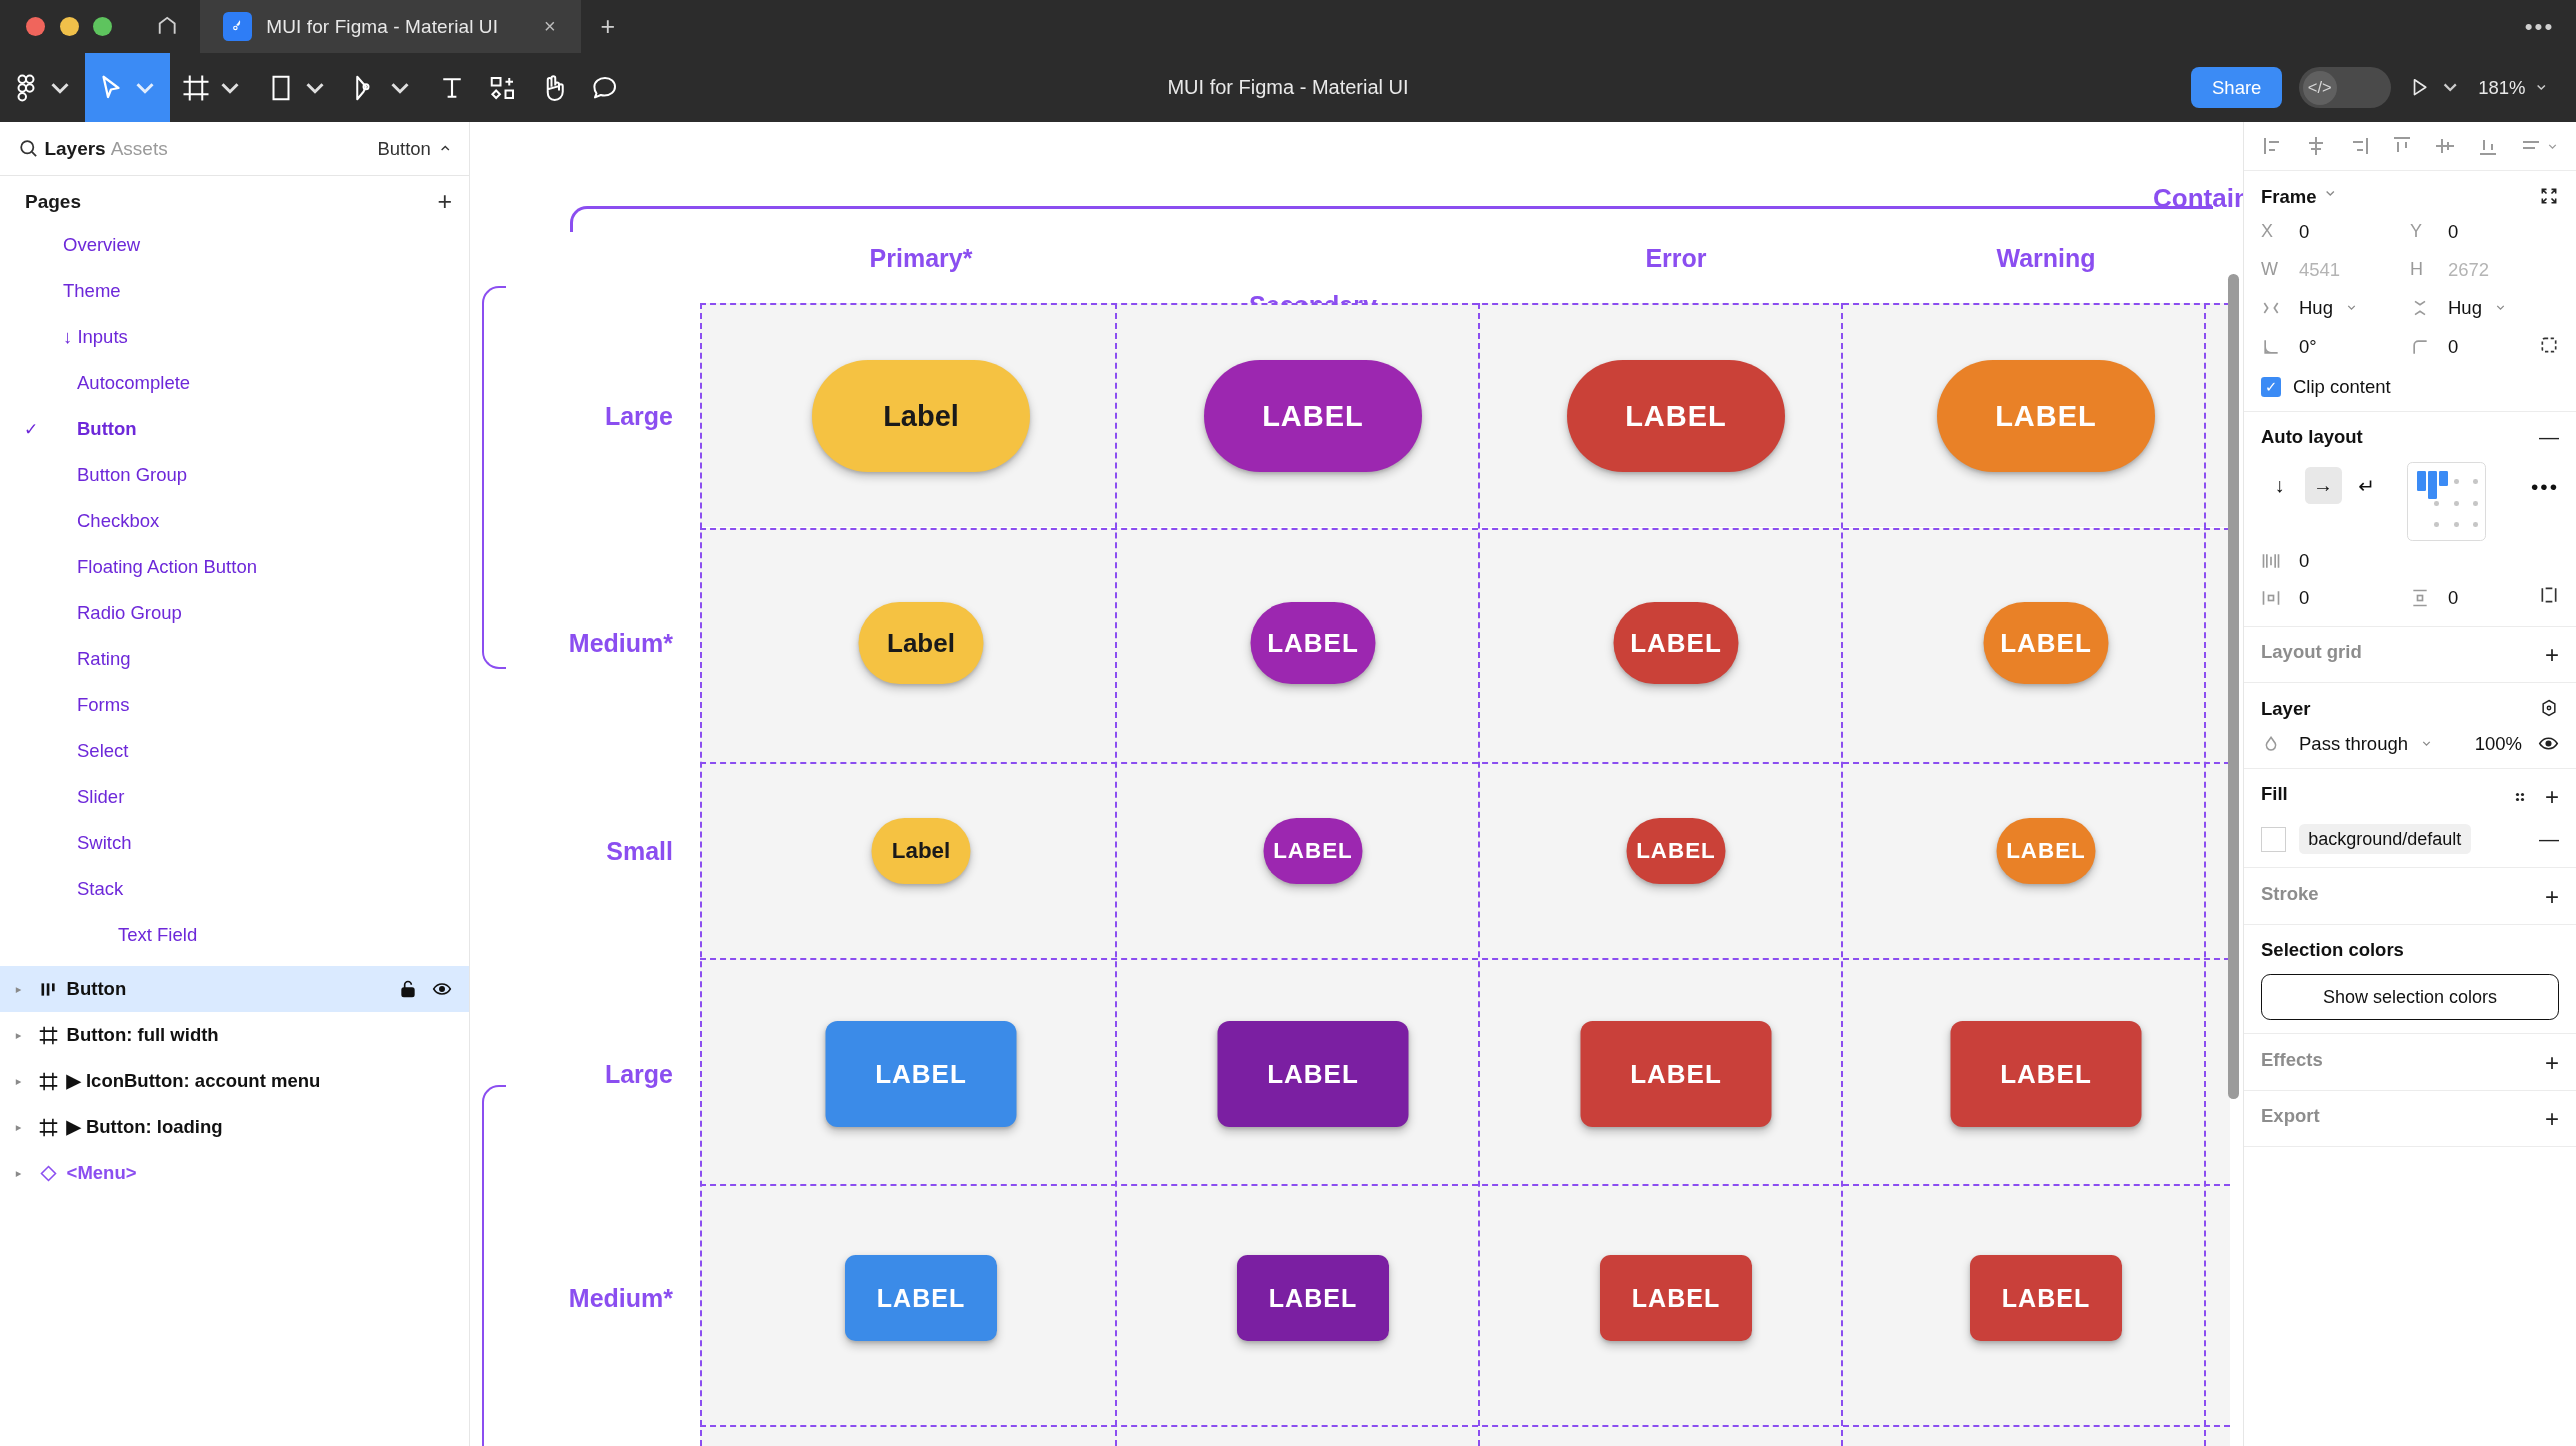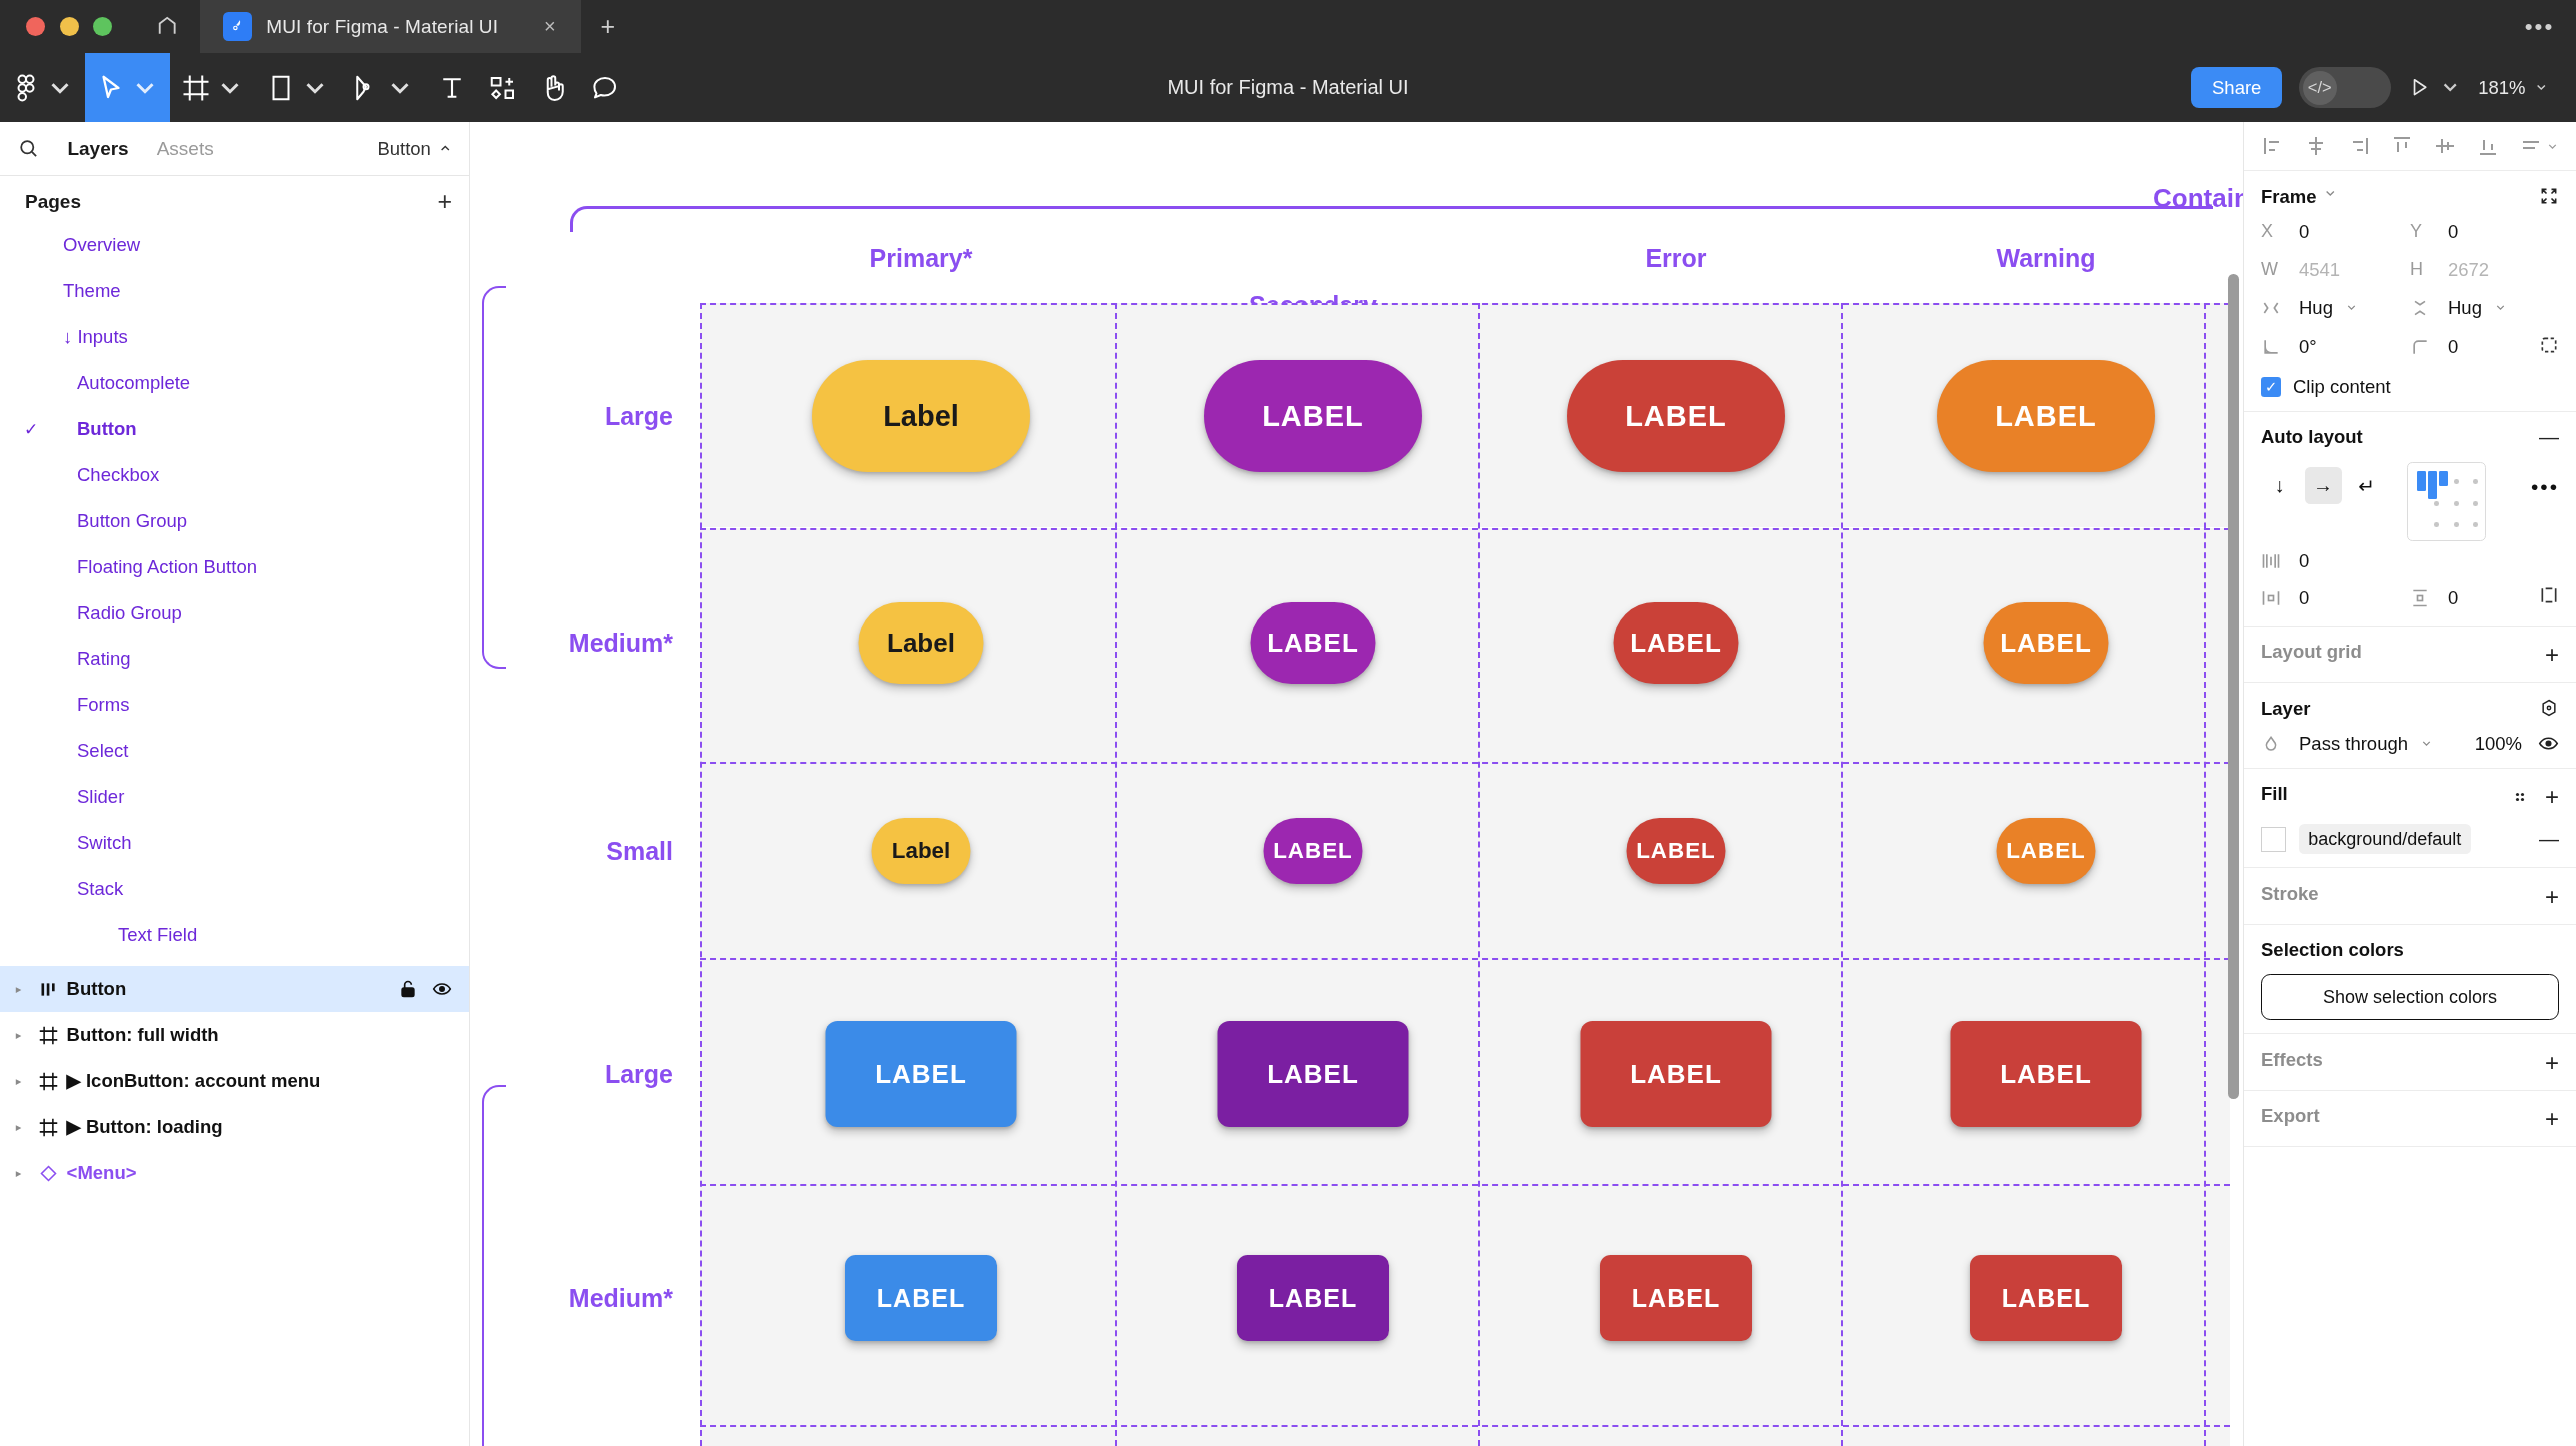--- a/index.html
+++ b/index.html
@@ -44,21 +44,21 @@
   .devmode-knob { width:34px; height:34px; border-radius:50%; background:#606060; display:flex; align-items:center; justify-content:center; color:#d8d8d8; font-size:16.5px;}
   .present { display:flex; align-items:center; gap:8px; color:#e9e9e9;}
   .present svg { width:22.4px; height:22.4px;}
   .zoomlevel { display:flex; align-items:center; gap:8px; color:#e9e9e9; font-size:18.5px;}
 
   
   .body { flex:1; display:flex; position:relative; min-height:0; }
 
   
   .left { width:470px; background:#fff; display:flex; flex-direction:column; flex:0 0 470px; border-right:0.7px solid #e6e6e6;}
-  .left-head { height:54px; display:flex; align-items:center; padding:0 17px; gap:28px; border-bottom:0.7px solid #e6e6e6;}
+  .left-head { height:54px; display:flex; align-items:center; padding:0 17px; gap:5px; border-bottom:0.7px solid #e6e6e6;}
   .left-head svg { width:22.4px; height:22.4px;}
   .lh-tab { font-size:19px; color:#9a9a9a;}
   .lh-tab.active { color:#1a1a1a; font-weight:bold;}
   .lh-right { margin-left:auto; display:flex; align-items:center; gap:6.6px; font-size:18.5px; color:#333;}
   .pages-head { display:flex; align-items:center; padding:13px 17px 8px 25px;}
   .pages-title { font-size:19px; font-weight:bold; color:#1a1a1a;}
   .pages-plus { margin-left:auto; font-size:25px; color:#333; font-weight:300; line-height:1;}
   .page-item { height:46px; display:flex; align-items:center; padding-left:25px; font-size:18.5px; color:#6d28d9; position:relative;}
   .page-item .lbl { white-space:nowrap; }
   .page-item.bold .lbl { font-weight:bold; }
@@ -284,24 +284,24 @@
             <span class="lbl">↓ Inputs</span>
           </div>
           <div class="page-item" style="padding-left: 77px;">
             <span class="lbl">Autocomplete</span>
           </div>
           <div class="page-item bold" style="padding-left: 77px;">
             <span class="check">✓</span>
             <span class="lbl">Button</span>
           </div>
           <div class="page-item" style="padding-left: 77px;">
+            <span class="lbl">Button Group</span>
+          </div>
+          <div class="page-item" style="padding-left: 77px;">
             <span class="lbl">Checkbox</span>
-          </div>
-          <div class="page-item" style="padding-left: 77px;">
-            <span class="lbl">Button Group</span>
           </div>
           <div class="page-item" style="padding-left: 77px;">
             <span class="lbl">Floating Action Button</span>
           </div>
           <div class="page-item" style="padding-left: 77px;">
             <span class="lbl">Radio Group</span>
           </div>
           <div class="page-item" style="padding-left: 77px;">
             <span class="lbl">Rating</span>
           </div>

